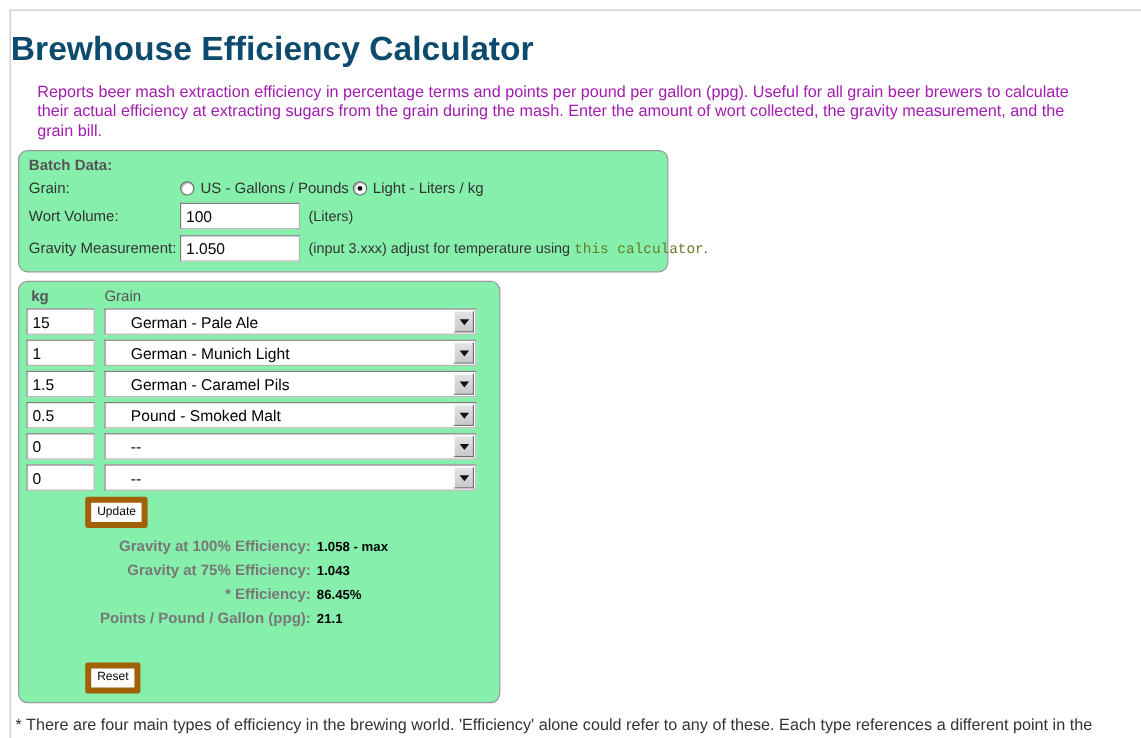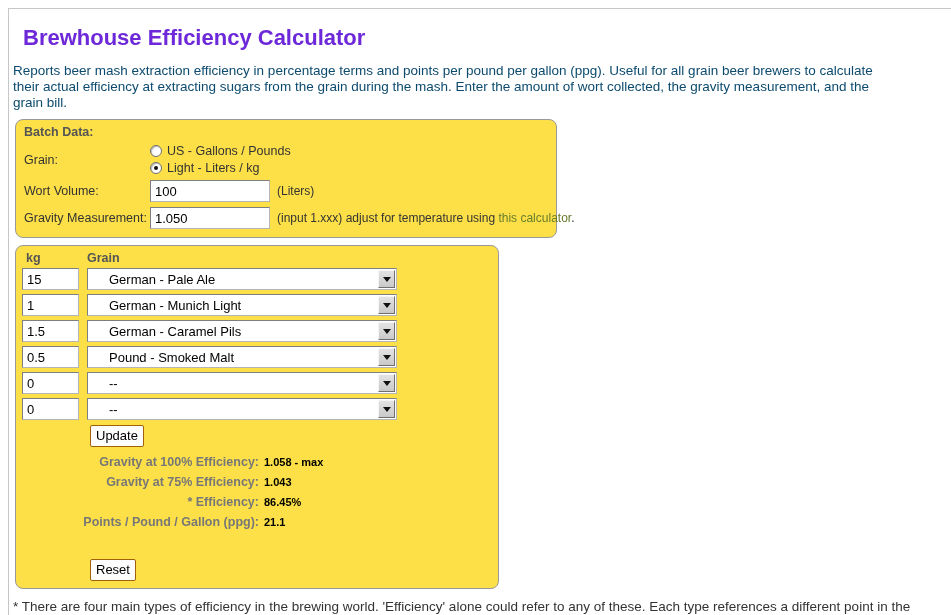--- a/index.html
+++ b/index.html
@@ -13,36 +13,36 @@
   }
   .page-frame {
     margin-top: 8px;
     margin-left: 8px;
     border-top: 1px solid #c6c6c6;
     border-left: 1px solid #c6c6c6;
     min-height: 607px;
     padding-bottom: 10px;
   }
   .page-title {
-    font-size: 22px;
-    font-weight: bold;
-    color: #6d28d9;
-    margin: 16px 0 12px 14px;
+    font-size: 28px;
+    font-weight: bold;
+    color: #0c4a6e;
+    margin: 16px 0 12px 0;
     letter-spacing: 0px;
   }
   .intro {
-    margin-left: 4px;
+    margin-left: 22px;
     width: 884px;
     font-size: 13.5px;
     line-height: 16px;
-    color: #0c4a6e;
+    color: #a21caf;
   }
   
   .group-box {
-    background: #fde047;
+    background: #86efac;
     border: 1px solid #999;
     border-radius: 8px;
     margin-left: 6px;
   }
   .batch-box {
     margin-top: 8px;
     width: 542px;
     padding: 5px 0 8px 8px;
   }
   .box-heading {
@@ -56,21 +56,21 @@
     align-items: center;
     margin-top: 5px;
   }
   .form-row.units-row { align-items: center; margin-top: 2px; }
   .form-label {
     width: 126px;
     font-size: 12.5px;
     color: #333;
     flex: none;
   }
-  .radio-group { display: flex; flex-direction: column; gap: 3px; }
+  .radio-group { display: flex; flex-direction: row; gap: 3px; }
   .radio-option { display: flex; align-items: center; gap: 5px; font-size: 12.5px; color: #333; }
   .radio {
     width: 12px; height: 12px;
     border-radius: 50%;
     border: 1px solid #6e6e6e;
     background: #fff;
     box-shadow: inset 1px 1px 1px rgba(0,0,0,0.28);
     position: relative;
     display: inline-block;
     flex: none;
@@ -88,32 +88,32 @@
     height: 22px;
     border: 1px solid #7e7e7e;
     border-bottom-color: #b5b5b5;
     border-right-color: #b5b5b5;
     background: #fff;
     font-family: "Liberation Sans", sans-serif;
     font-size: 13px;
     color: #000;
     padding: 1px 4px;
   }
-  .batch-input { width: 120px; }
+  .batch-input { width: 100px; }
   .row-suffix { font-size: 12px; color: #333; margin-left: 7px; white-space: nowrap; }
-  .calc-link { color: #667c2b; text-decoration: none; cursor: pointer; }
+  .calc-link { color: #667c2b; text-decoration: none; cursor: pointer; font-family: Liberation Mono, monospace; }
   
   .grain-box {
     margin-top: 7px;
-    width: 484px;
+    width: 402px;
     padding: 5px 0 7px 6px;
   }
   .grain-header { display: flex; margin-bottom: 3px; }
   .grain-header .hdr-kg { width: 65px; font-size: 12.5px; font-weight: bold; color: #555; padding-left: 4px; }
-  .grain-header .hdr-grain { font-size: 12.5px; font-weight: bold; color: #555; text-align: center; }
+  .grain-header .hdr-grain { font-size: 12.5px; font-weight: normal; color: #555; text-align: center; }
   .grain-row { display: flex; align-items: center; margin-bottom: 4px; }
   .amount-input { width: 57px; margin-right: 8px; }
   .select {
     position: relative;
     width: 310px;
     height: 22px;
     background: #fff;
     border: 1px solid #7e7e7e;
     border-bottom-color: #b5b5b5;
     border-right-color: #b5b5b5;
@@ -132,27 +132,27 @@
     display: flex; align-items: center; justify-content: center;
   }
   .arrow-btn::after {
     content: "";
     border-left: 4px solid transparent;
     border-right: 4px solid transparent;
     border-top: 5px solid #111;
   }
   .btn {
     font-family: "Liberation Sans", sans-serif;
-    font-size: 13px;
+    font-size: 10px;
     color: #000;
     background: #fdfdfd;
-    border: 1px solid #a16207;
+    border: 5px solid #a16207;
     border-radius: 2px;
     padding: 2px 5px 3px 5px;
-    margin-left: 68px;
+    margin-left: 49px;
     cursor: pointer;
   }
   .update-btn { margin-top: 1px; }
   .reset-btn  { margin-top: 24px; }
   .results { margin-top: 8px; }
   .result-row { display: flex; align-items: baseline; height: 20px; }
   .result-label {
     width: 237px;
     text-align: right;
     font-size: 12.5px;
@@ -203,21 +203,21 @@
 
     <div class="form-row">
       <div class="form-label">Wort Volume:</div>
       <input class="text-input batch-input" type="text" value="100" style="">
       <span class="row-suffix">(Liters)</span>
     </div>
 
     <div class="form-row">
       <div class="form-label">Gravity Measurement:</div>
       <input class="text-input batch-input" type="text" value="1.050" style="">
-      <span class="row-suffix"><span>(input 1.xxx) adjust for temperature using </span><a class="calc-link">this calculator</a><span>.</span></span>
+      <span class="row-suffix"><span>(input 3.xxx) adjust for temperature using </span><a class="calc-link">this calculator</a><span>.</span></span>
     </div>
   </div>
 
   <div class="group-box grain-box">
 
     <div class="grain-header">
       <div class="hdr-kg">kg</div>
       <div class="hdr-grain">Grain</div>
     </div>
 

